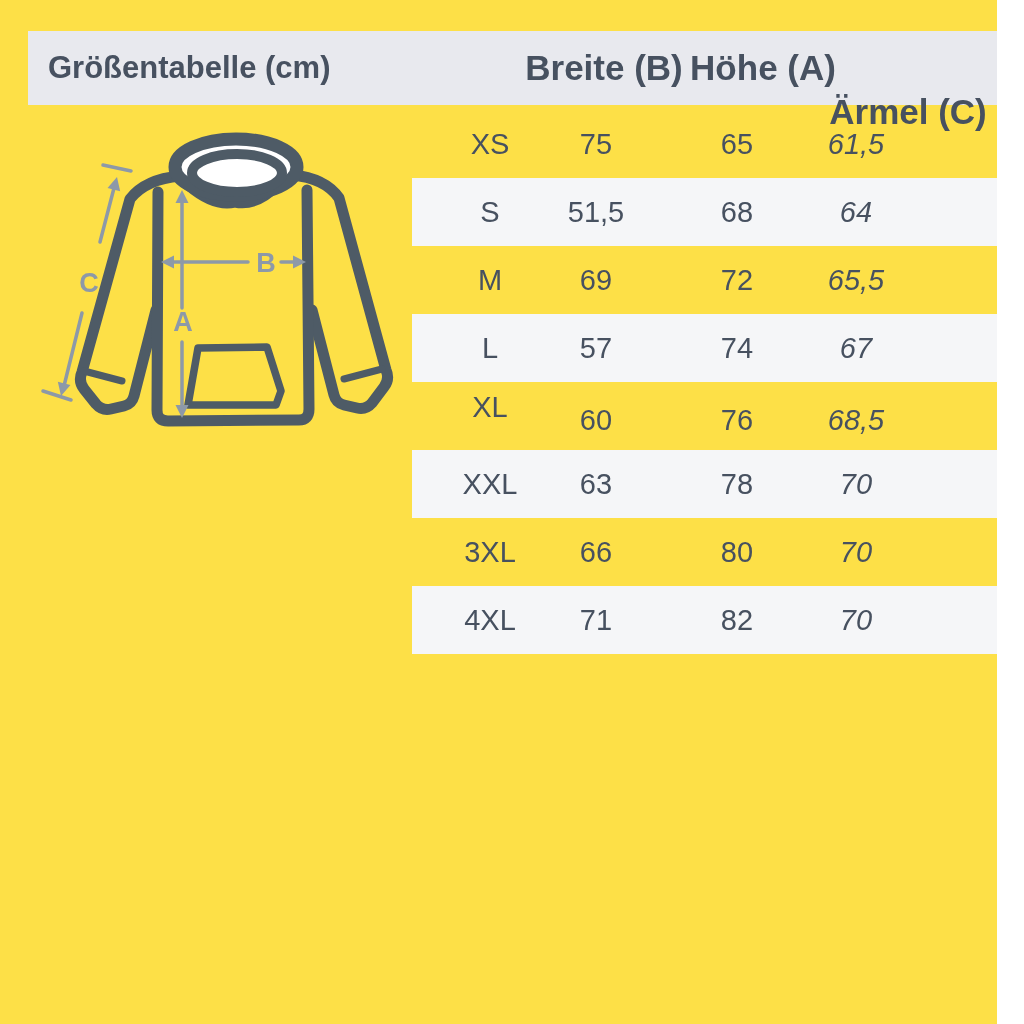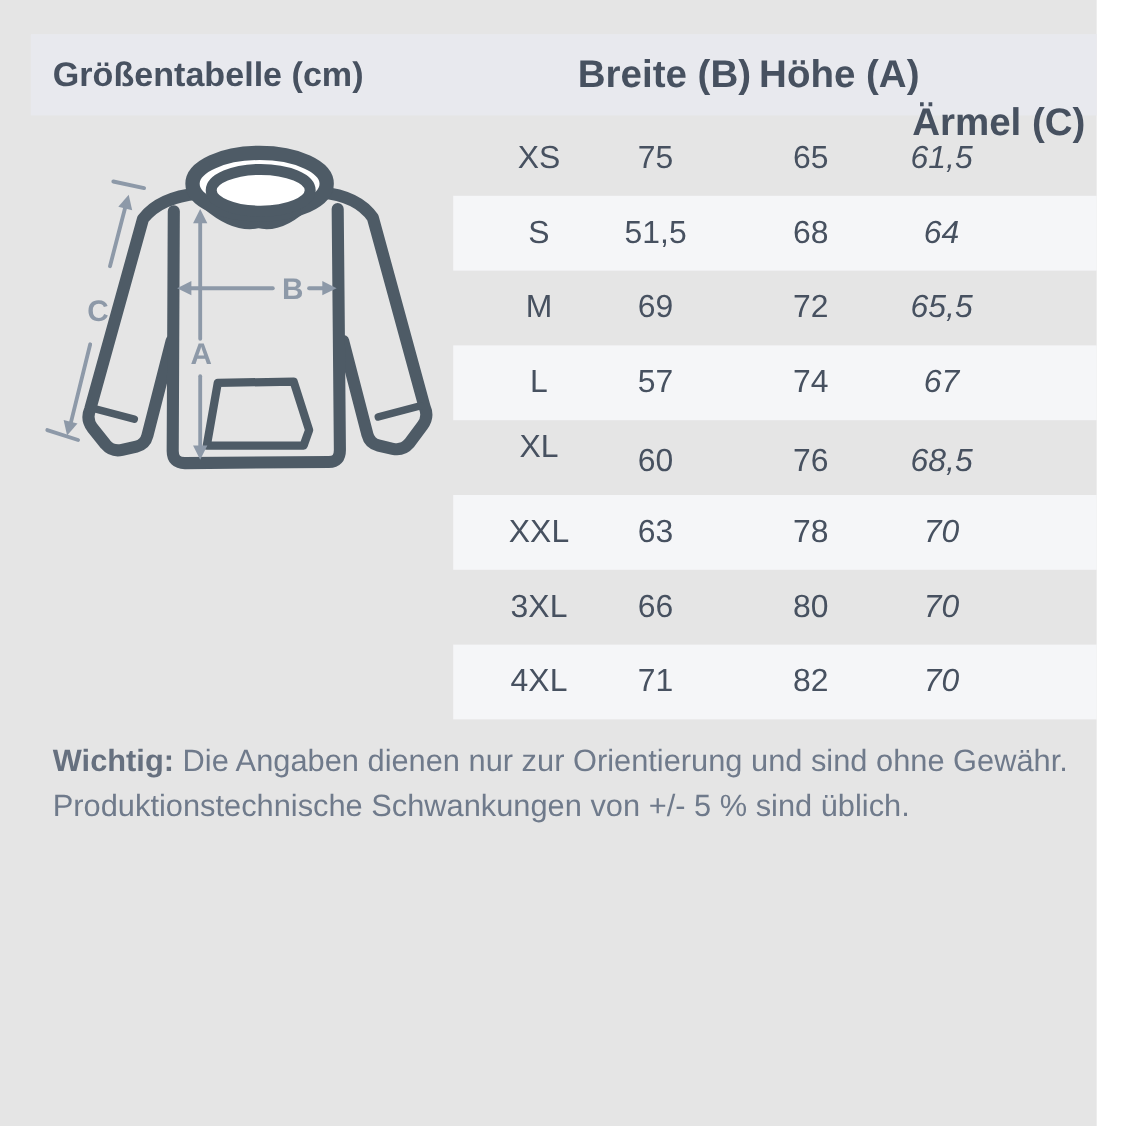--- a/index.html
+++ b/index.html
@@ -1,20 +1,20 @@
 <!DOCTYPE html>
 <html><head>
 <meta charset="utf-8">
 <style>
   html, body { margin: 0; padding: 0; background: #ffffff; }
   #screen {
     position: relative;
     width: 997px;
     height: 1024px;
-    background: #e5e5e5;
+    background: #fde047;
     font-family: "Liberation Sans", sans-serif;
     overflow: hidden;
   }
 
   
   .header-bar {
     position: absolute;
     left: 28px; top: 31px;
     width: 975px; height: 74px;
     background: #e8e9ee;
@@ -195,18 +195,14 @@
       <span class="cell aermel">70</span>
     </div>
       <div class="row">
       <span class="cell size">4XL</span>
       <span class="cell breite">71</span>
       <span class="cell hoehe">82</span>
       <span class="cell aermel">70</span>
     </div>
     </div>
 
-  <div class="footer">
-    <div><span class="bold">Wichtig:</span> <span>Die Angaben dienen nur zur Orientierung und sind ohne Gewähr.</span></div>
-    <div>Produktionstechnische Schwankungen von +/- 5 % sind üblich.</div>
-  </div>
 
 </div>
 
 </body></html>

